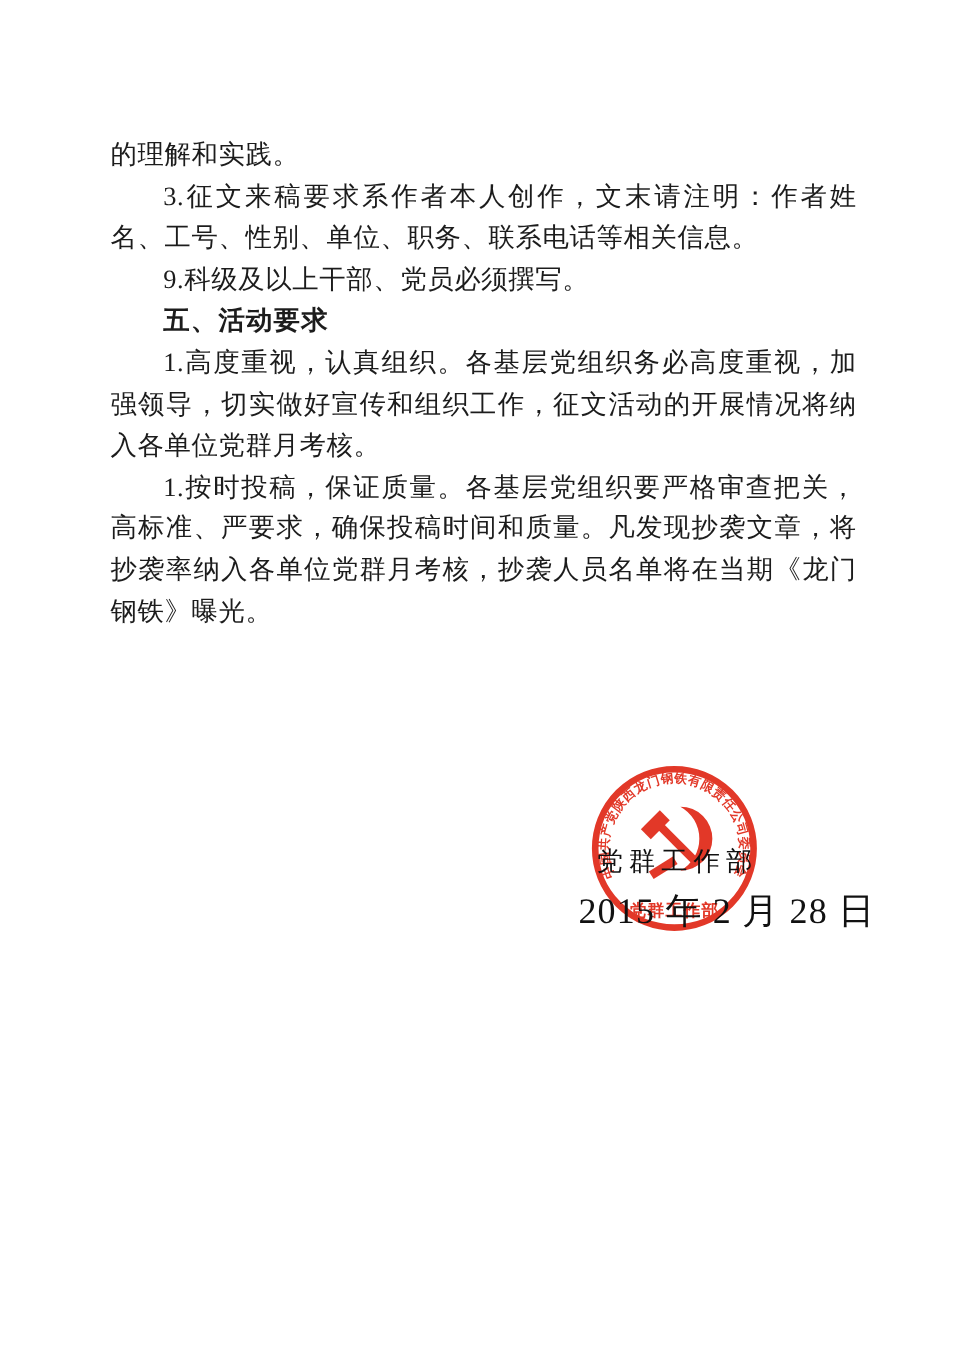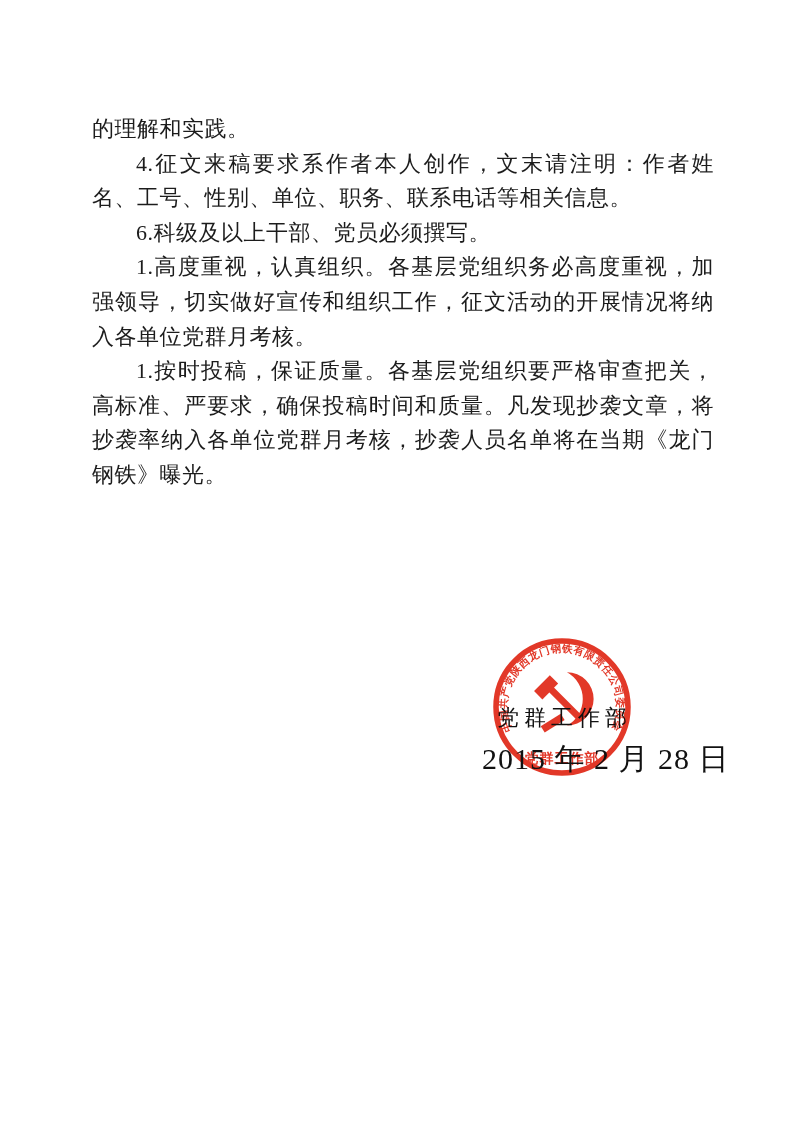--- a/index.html
+++ b/index.html
@@ -78,22 +78,23 @@
     white-space: nowrap;
   }
 </style>
 </head>
 <body>
 
 <div class="page">
 
   <div class="content">
     <p class="no-indent">的理解和实践。</p>
-    <p>4.征文来稿要求系作者本人创作，文末请注明：作者姓名、工号、性别、单位、职务、联系电话等相关信息。</p>
-    <p>6.科级及以上干部、党员必须撰写。</p>
+    <p>3.征文来稿要求系作者本人创作，文末请注明：作者姓名、工号、性别、单位、职务、联系电话等相关信息。</p>
+    <p>9.科级及以上干部、党员必须撰写。</p>
+    <h2>五、活动要求</h2>
     <p>1.高度重视，认真组织。各基层党组织务必高度重视，加强领导，切实做好宣传和组织工作，征文活动的开展情况将纳入各单位党群月考核。</p>
     <p>1.按时投稿，保证质量。各基层党组织要严格审查把关，高标准、严要求，确保投稿时间和质量。凡发现抄袭文章，将抄袭率纳入各单位党群月考核，抄袭人员名单将在当期《龙门钢铁》曝光。</p>
   </div>
 
   <svg class="seal" viewBox="0 0 150 146" width="150" height="146" xmlns="http://www.w3.org/2000/svg">
     <circle cx="75" cy="71" r="66" fill="none" stroke-width="5.5" stroke="#e02817"></circle>
     <path id="sealRingPath" d="M 25.2 94.3 A 55 55 0 1 1 124.8 94.3" fill="none"></path>
     <text class="ring-text" fill="#e02817">
       <textPath href="#sealRingPath">中国共产党陕西龙门钢铁有限责任公司委员会</textPath>
     </text>

